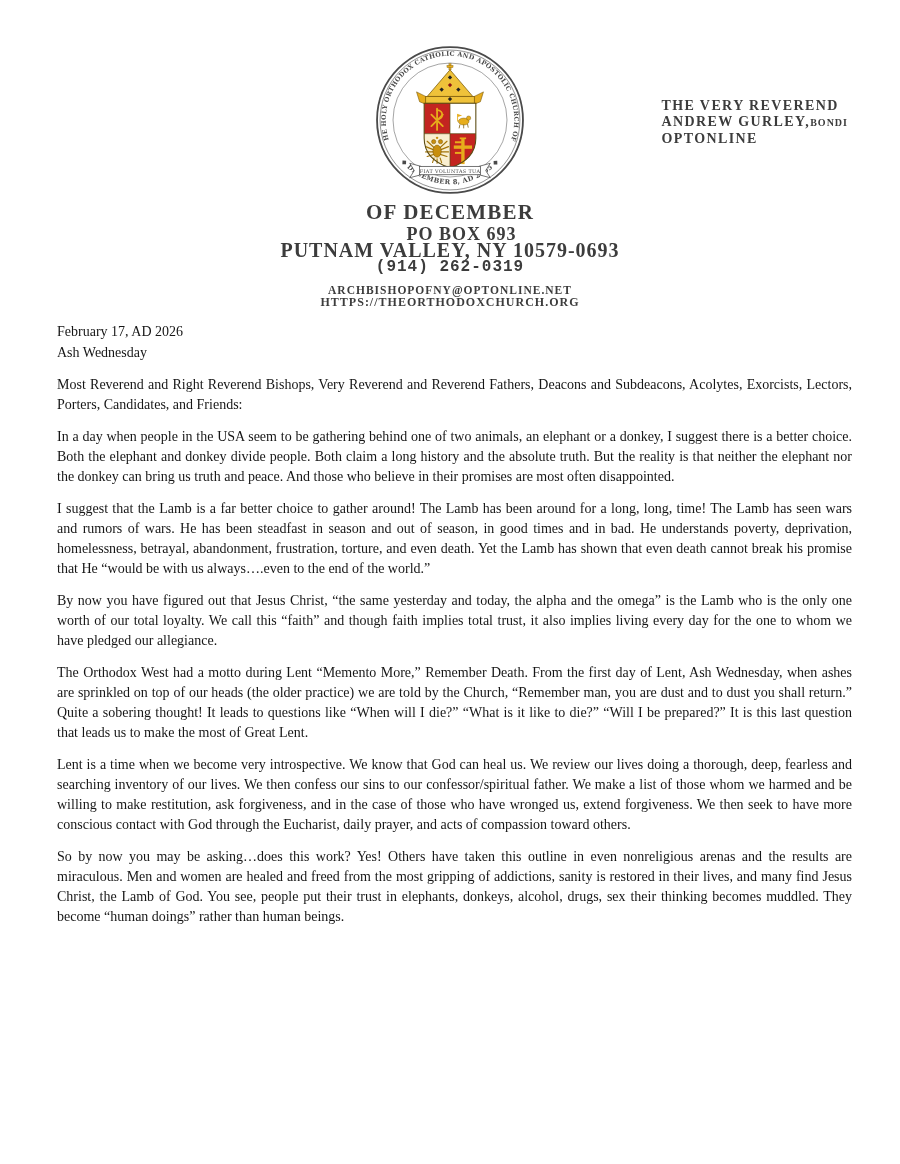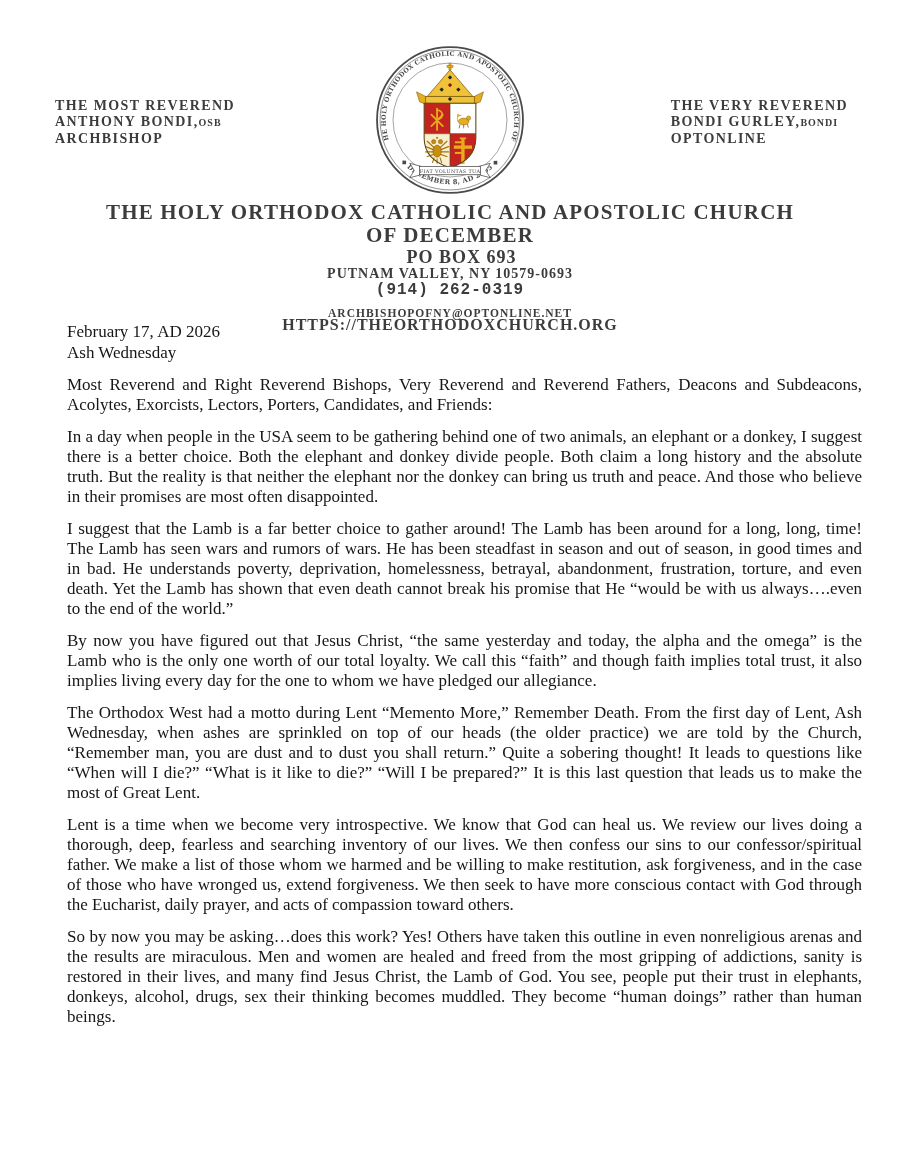--- a/index.html
+++ b/index.html
@@ -40,54 +40,49 @@
     position: absolute;
     top: 201px;
     left: 0;
     right: 0;
     text-align: center;
     color: #3c3c3c;
     font-weight: bold;
   }
   .org .title  { font-size: 21px; letter-spacing: 1.2px; line-height: 23px; }
   .org .pobox  { font-size: 18px; letter-spacing: 1px; margin-top: 3px; line-height: 15px; margin-left: 23px; }
-  .org .city   { font-size: 14px; letter-spacing: 1px; line-height: 17px; }
+  .org .city   { font-size: 20px; letter-spacing: 1px; line-height: 17px; }
   .org .phone  { font-size: 16px; letter-spacing: 1px; line-height: 17px; font-family: Liberation Mono, monospace; }
   .org .email  { font-size: 11.5px; letter-spacing: 1px; margin-top: 8px; line-height: 12px; }
-  .org .web    { font-size: 16px; letter-spacing: 1px; line-height: 12px; }
+  .org .web    { font-size: 12px; letter-spacing: 1px; line-height: 12px; }
   
   .letter {
     position: absolute;
     top: 321px;
-    left: 67px;
+    left: 57px;
     width: 795px;
-    font-size: 17px;
+    font-size: 14px;
     line-height: 20px;
     color: #161616;
   }
   .letter .dateline { line-height: 21px; }
   .letter .para {
     margin-top: 12px;
     text-align: justify;
   }
 </style>
 </head>
 <body>
 
 <div class="page">
 
-  <div class="officer left">
-    <div>THE MOST REVEREND</div>
-    <div><span>ANTHONY BONDI,</span><span class="suffix">OSB</span></div>
-    <div>ARCHBISHOP</div>
-  </div>
 
   <div class="officer right">
     <div>THE VERY REVEREND</div>
-    <div><span>BONDI GURLEY,</span><span class="suffix">BONDI</span></div>
+    <div><span>ANDREW GURLEY,</span><span class="suffix">BONDI</span></div>
     <div>OPTONLINE</div>
   </div>
 
   <svg class="seal" viewBox="0 0 200 200" font-family="DejaVu Serif, serif">
     <defs>
       <path id="arcTop" d="M 20.6,128.9 A 84.5,84.5 0 1 1 179.4,128.9" fill="none"></path>
       <path id="arcBottom" d="M 35.3,154.3 A 84.5,84.5 0 0 0 164.7,154.3" fill="none"></path>
     </defs>
 
     <circle cx="100" cy="100" r="96" fill="#ffffff" stroke="#4a4a4a" stroke-width="2.4"></circle>
@@ -162,21 +157,20 @@
 
     <g>
       <path d="M62,161 L47,157 L53,166.5 L47,176 L62,172 Z" fill="#ffffff" stroke="#4a4a4a" stroke-width="1"></path>
       <path d="M138,161 L153,157 L147,166.5 L153,176 L138,172 Z" fill="#ffffff" stroke="#4a4a4a" stroke-width="1"></path>
       <rect x="60" y="161" width="80" height="11" fill="#ffffff" stroke="#4a4a4a" stroke-width="1"></rect>
       <text x="100" y="169.3" text-anchor="middle" font-size="6.4" letter-spacing="0.5" fill="#3c3c3c">FIAT VOLUNTAS TUA</text>
     </g>
   </svg>
 
   <div class="org">
-    <div class="title">THE HOLY ORTHODOX CATHOLIC AND APOSTOLIC CHURCH</div>
     <div class="title">OF DECEMBER</div>
     <div class="pobox">PO BOX 693</div>
     <div class="city">PUTNAM VALLEY, NY 10579-0693</div>
     <div class="phone">(914) 262-0319</div>
     <div class="email">ARCHBISHOPOFNY@OPTONLINE.NET</div>
     <div class="web">HTTPS://THEORTHODOXCHURCH.ORG</div>
   </div>
 
   <div class="letter">
     <div class="dateline">February 17, AD 2026</div>

